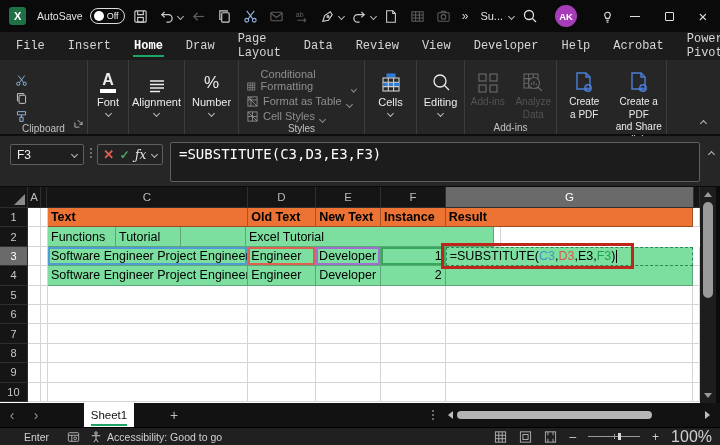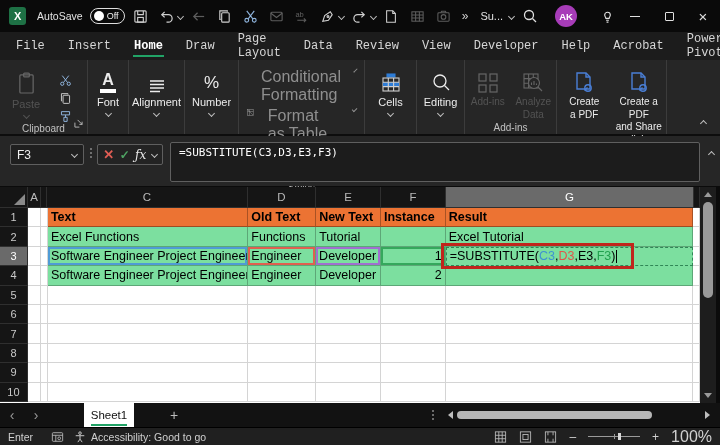--- a/index.html
+++ b/index.html
@@ -48,41 +48,41 @@
   .rg-body { flex:1; display:flex; align-items:flex-start; justify-content:center; padding-top:5px; }
   .rg-label { height:15px; font-size:10px; color:#c2c2c2; display:flex; align-items:center; justify-content:center; }
   .collapsed { align-items:center; justify-content:flex-start; }
   .col-btn { display:flex; flex-direction:column; align-items:center; padding-top:7px; gap:3px; height:100%; width:100%; }
   .col-ic { height:26px; display:flex; align-items:flex-end; justify-content:center; color:#ececec; }
   .col-lb { font-size:11px; color:#ececec; }
   .paste-col { display:flex; flex-direction:column; align-items:center; padding-top:7px; gap:3px; width:44px; }
   .small-ics { display:flex; flex-direction:column; gap:5px; padding-top:9px; width:34px; align-items:center; }
   .launcher { position:absolute; right:4px; bottom:2px; }
   .styles-rows { display:flex; flex-direction:column; gap:3px; padding:8px 8px 0 8px; width:100%; }
-  .style-row { display:flex; align-items:flex-start; gap:14px; color:#8f8f8f; font-size:16px; }
+  .style-row { display:flex; align-items:flex-end; gap:5px; color:#8f8f8f; font-size:11px; }
   .big-btn { display:flex; flex-direction:column; align-items:center; padding-top:6px; width:50%; gap:2px; }
   .bb-lb { font-size:10px; line-height:1.25; color:#ececec; text-align:center; }
   .bb-lb.gray { color:#8f8f8f; }
   .rib-collapse { position:absolute; right:14px; bottom:8px; color:#bdbdbd; }
   
   #fbar { position:absolute; top:136px; left:0; width:720px; height:50px; background:#262626; }
   .namebox { position:absolute; left:10px; top:8px; width:74px; height:21px; background:#1f1f1f;
     border:1px solid #5f5f5f; border-radius:2px; color:#f0f0f0; font-size:12px;
     display:flex; align-items:center; padding:0 6px; }
   .namebox .chv { margin-left:auto; }
   .fb-dots { position:absolute; left:90px; top:12px; display:flex; flex-direction:column; gap:2px; }
   .fb-dots i { width:2px; height:2px; border-radius:50%; background:#8a8a8a; }
   .fb-btns { position:absolute; left:97px; top:8px; width:66px; height:21px; border:1px solid #5f5f5f;
     border-radius:2px; display:flex; align-items:center; justify-content:space-evenly; background:#232323; }
   .fb-x { color:#e05d54; font-size:13px; font-weight:bold; }
   .fb-ck { color:#4fa564; font-size:12px; font-weight:bold; }
   .fb-fx { color:#e8e8e8; font-size:12px; font-style:italic; font-family:"DejaVu Serif", serif; }
   .fb-field { position:absolute; left:170px; top:6px; width:530px; height:40px; background:#1c1c1c;
     border:1px solid #5f5f5f; border-radius:2px; color:#fff;
-    font-family:"DejaVu Sans Mono", monospace; font-size:11px; padding:3px 8px; }
+    font-family:"DejaVu Sans Mono", monospace; font-size:14px; padding:3px 8px; }
   .fb-collapse { position:absolute; right:6px; top:16px; color:#bdbdbd; }
   
   #grid { position:absolute; top:187px; left:0; width:700px; height:216px; background:#fff; }
   .hr { display:flex; height:21px; }
   .hc { background:#151515; color:#b9b9b9; font-size:11.5px; display:flex; align-items:center;
     justify-content:center; border-right:1px solid #2f2f2f; border-bottom:1px solid #2f2f2f; }
   .hc.sel { background:#6a6a6a; color:#fff; }
   .corner { position:relative; }
   .corner::after { content:""; position:absolute; right:2px; bottom:2px; border-style:solid;
     border-width:0 0 11px 11px; border-color:transparent transparent #8a8a8a transparent; }
@@ -125,21 +125,21 @@
   .sb-dots { position:absolute; left:432px; display:flex; flex-direction:column; gap:2px; }
   .sb-dots i { width:2px; height:2px; border-radius:50%; background:#8a8a8a; }
   .hsb { position:absolute; left:448px; width:262px; height:24px; display:flex; align-items:center; gap:4px; }
   .hsb-l { border-style:solid; border-width:4px 5px 4px 0; border-color:transparent #bdbdbd transparent transparent; }
   .hsb-r { border-style:solid; border-width:4px 0 4px 5px; border-color:transparent transparent transparent #bdbdbd; }
   .hsb-track { flex:1; height:9px; display:flex; align-items:center; }
   .hsb-th { width:195px; height:8px; background:#b5b5b5; border-radius:4px; }
   
   #statusbar { position:absolute; top:427px; left:0; width:720px; height:18px; background:#202020;
     border-top:1px solid #000; display:flex; align-items:center; font-size:10.5px; color:#d0d0d0; padding:0 8px; }
-  .st-mode { margin-right:18px; }
+  .st-mode { margin-right:18px;margin-left:16px; }
   .st-ic { display:flex; align-items:center; margin-right:10px; }
   .st-right { margin-left:auto; display:flex; align-items:center; gap:12px; }
   .zoom-track { width:52px; height:1px; background:#9a9a9a; position:relative; }
   .zoom-tick { position:absolute; left:50%; top:-2px; width:1px; height:5px; background:#9a9a9a; }
   .zoom-thumb { position:absolute; left:58%; top:-3px; width:3px; height:7px; background:#d8d8d8; }
   .zpm { font-size:12px; color:#cfcfcf; }
 </style>
 </head>
 <body>
 
@@ -274,28 +274,20 @@
     <span class="rtab">Help</span>
     <span class="rtab">Acrobat</span>
     <span class="rtab">Power Pivot</span>
 
   </div>
 
   <div id="ribbon">
 
     <div class="rgroup" style="width:88px">
       <div class="rg-body" style="justify-content:flex-start;padding-left:4px">
-        <div class="paste-col dis">
-          <svg width="19" height="23" viewBox="0 0 20 24" fill="none" stroke="#bdbdbd" stroke-width="1.3">
-            <rect x="3" y="3" width="14" height="19" rx="1"></rect>
-              <rect x="7" y="1" width="6" height="4" rx="1"></rect>
-          </svg>
-          <span class="col-lb" style="color:#8f8f8f">Paste</span>
-          <span class="chv" style="color:#8f8f8f"></span>
-        </div>
         <div class="small-ics">
           <svg width="13" height="13" viewBox="0 0 16 16" fill="none" stroke="#8fb4dd" stroke-width="1.2">
             <circle cx="4" cy="12" r="2"></circle>
               <circle cx="12" cy="12" r="2"></circle>
               <path d="M5.5 10.5L12 2M10.5 10.5L4 2"></path>
           </svg>
           <svg width="13" height="13" viewBox="0 0 16 16" fill="none" stroke="#c8c8c8" stroke-width="1.2">
             <rect x="5" y="4" width="8" height="10" rx="1"></rect>
               <path d="M4 11H3V2h8v1"></path>
           </svg>
@@ -503,21 +495,20 @@
       <div class="c ce o bold">New Text</div>
       <div class="c cf o bold">Instance</div>
       <div class="c cg o bold">Result</div>
       <div class="c cx w"></div>
     </div>
 
     <div class="r">
       <div class="rh">2</div>
       <div class="c ca w"></div>
         <div class="c cb w"></div>
-      <div class="c cc g">Excel Functions</div>
       <div class="c cd g">Functions</div>
       <div class="c ce g">Tutorial</div>
       <div class="c cf g"></div>
       <div class="c cg g">Excel Tutorial</div>
       <div class="c cx w"></div>
     </div>
 
     <div class="r">
       <div class="rh sel">3</div>
       <div class="c ca w"></div>

